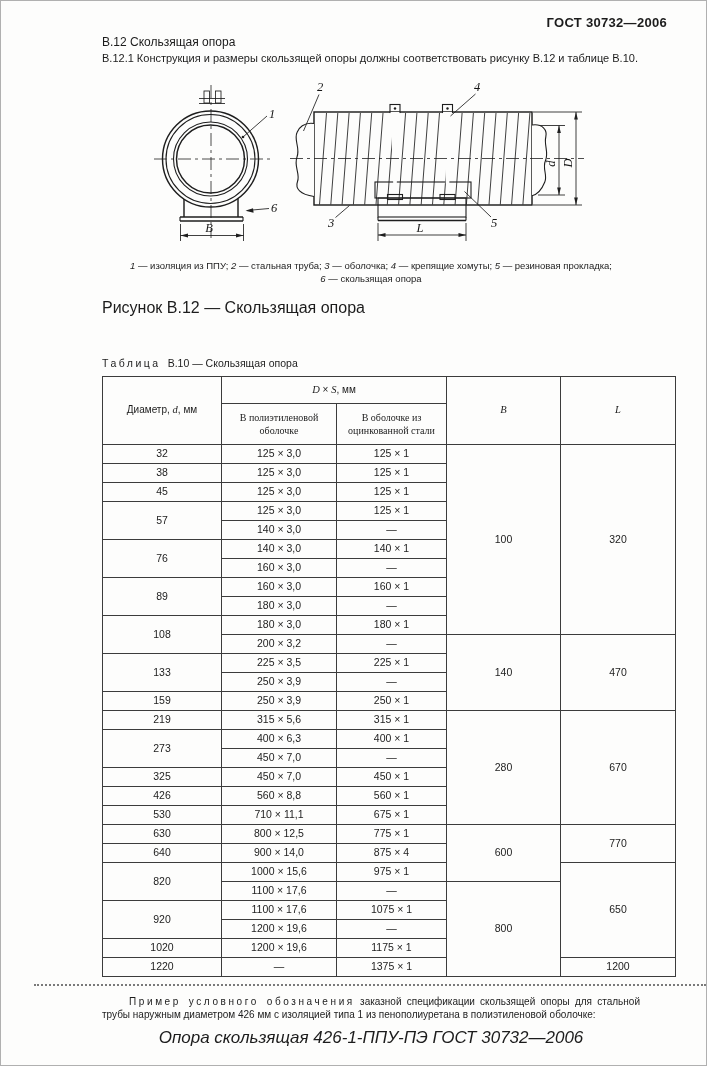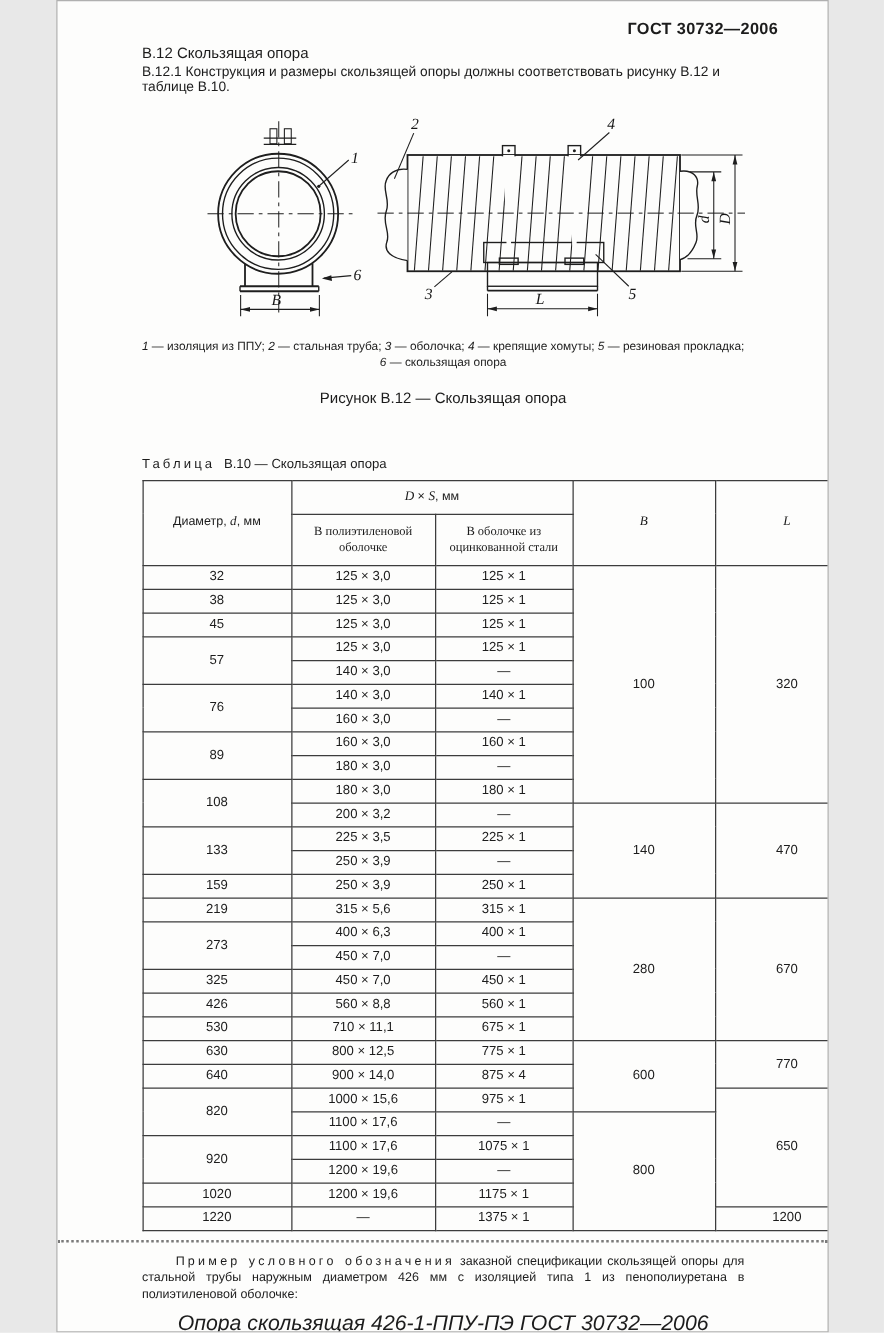--- a/index.html
+++ b/index.html
@@ -1,18 +1,18 @@
 <!DOCTYPE html>
 <html><head>
 <meta charset="utf-8">
 <style>
   html,body { margin:0; padding:0; background:#e8e8e8; }
   .page {
-    position:relative; width:618px; height:1066px; box-sizing:border-box;
-    margin:0 auto; padding:14px 66px 0 68px;
+    position:relative; width:707px; height:1066px; box-sizing:border-box;
+    margin:0 auto; padding:14px 66px 0 101px;
     background:#fdfdfc; border:1px solid #b0b0b0; overflow:hidden;
     font-family:"Liberation Sans", sans-serif; color:#1c1c1c;
   }
   .doc-header { text-align:right; margin-right:-27px; font-weight:bold; font-size:13px; letter-spacing:.3px; }
   .section-title { margin-top:5px; font-weight:normal; font-size:12px; }
   .section-body { margin-top:3px; font-size:11px; }
 
   svg.drawing { display:block; margin:13px 0 0 22px; }
   svg.drawing line, svg.drawing path, svg.drawing rect, svg.drawing circle, svg.drawing polyline
     { stroke:#1e1e1e; fill:none; }
@@ -20,21 +20,21 @@
   svg.drawing .thin { stroke-width:.85; }
   svg.drawing .mid { stroke-width:1.1; }
   svg.drawing .thick { stroke-width:1.45; }
   svg.drawing .whitefill { fill:#fdfdfc; stroke:none; }
   svg.drawing .arrow { fill:#1e1e1e; stroke:none; }
   svg.drawing .dot { fill:#1e1e1e; stroke:none; }
   svg.drawing text { stroke:none; fill:#161616; font:italic 12.5px "Liberation Serif", serif; }
 
   .legend { margin-top:2px; text-align:center; font-size:9.5px; line-height:1.4; }
   .legend i { font-style:italic; }
-  .fig-caption { margin-top:13px; text-align:center; font-size:12px; }
+  .fig-caption { margin-top:13px; text-align:left; font-size:16px; }
 
   .table-caption { margin-top:40px; font-size:10.5px; }
   .spaced-caps { letter-spacing:2.5px; margin-right:7px; }
 
   table.spec { border-collapse:collapse; margin-top:7px; width:573px; table-layout:fixed; border:1.5px solid #333; }
   table.spec th, table.spec td {
     border:1px solid #3c3c3c; text-align:center; vertical-align:middle;
     font-weight:normal; padding:0 2px;
   }
   table.spec thead th { font-size:10px; line-height:1.3; }

